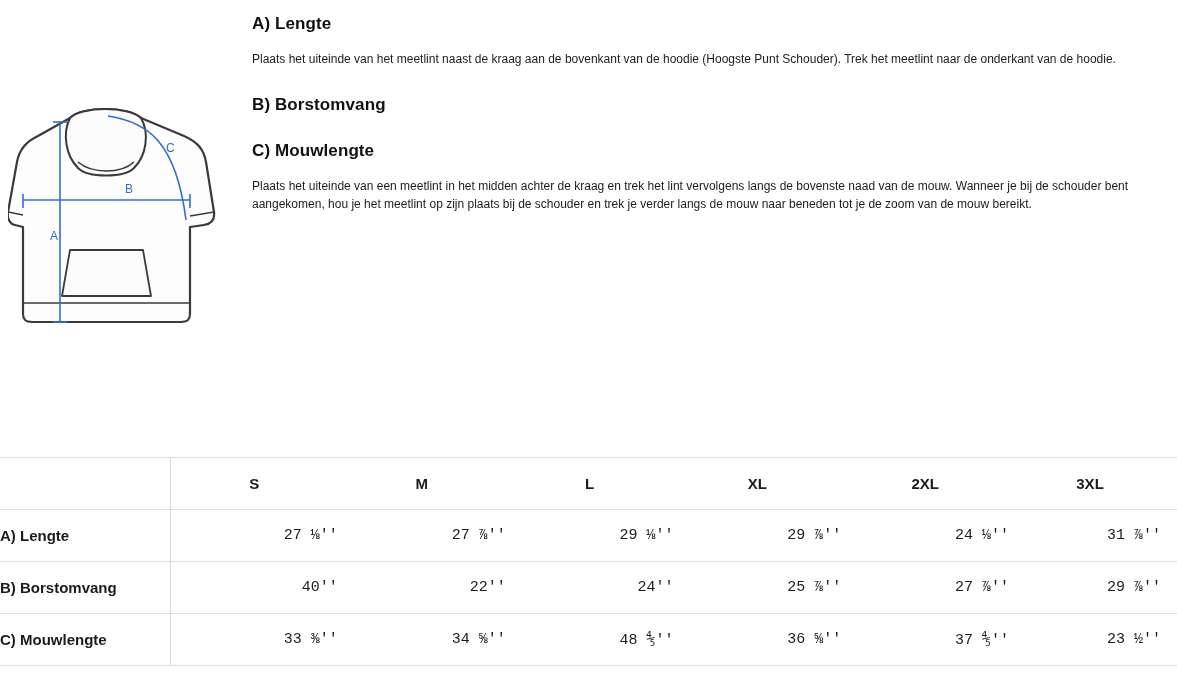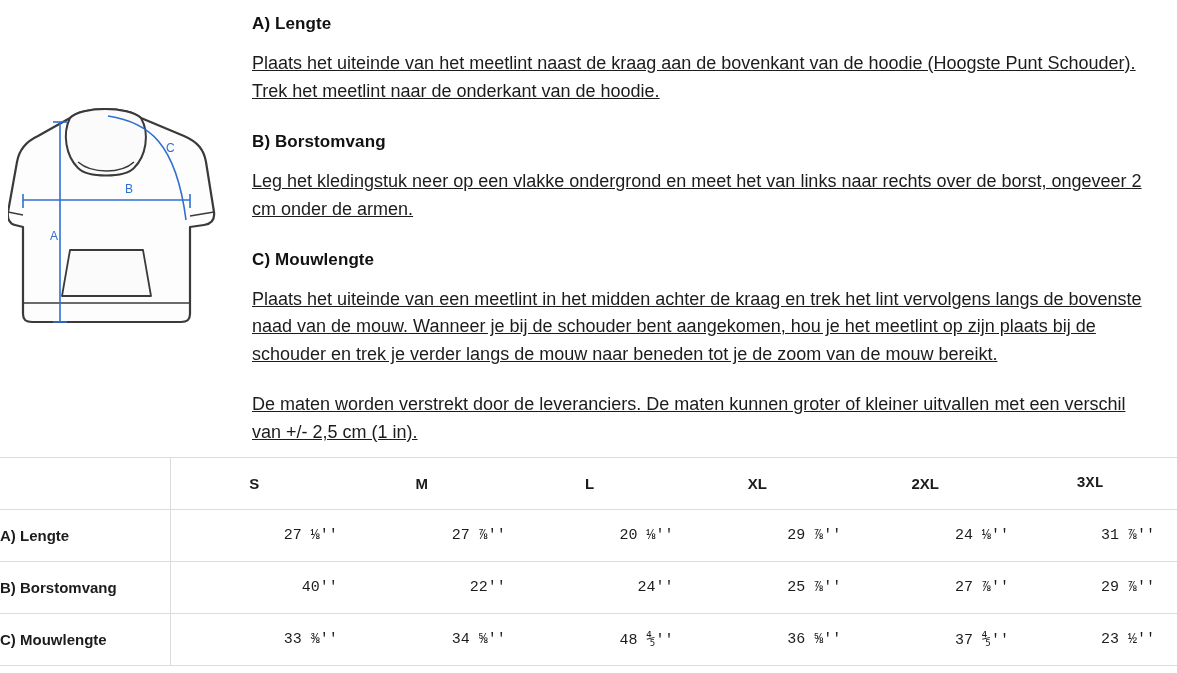--- a/index.html
+++ b/index.html
@@ -38,25 +38,24 @@
   }
   .heading {
     font-size: 17px;
     font-weight: bold;
     color: #111111;
     margin: 0 0 16px 0;
     letter-spacing: 0.1px;
   }
   .heading.second { margin-top: 26px; }
   .para {
-    font-size: 18px;
+    font-size: 12px;
     line-height: 1.55;
     color: #1c1c1c;
     margin: 0 0 6px 0;
-    text-decoration: underline;
   }
   .para.spaced { margin-top: 22px; }
   
   .table-wrap {
     position: absolute;
     left: 0;
     top: 457px;
     width: 1177px;
     border-top: 1px solid #d9dde2;
   }
@@ -95,22 +94,22 @@
     padding-right: 14px;
   }
   td.val {
     text-align: right;
     padding-right: 22px;
     color: #1c1c1c;
     font-size: 15px;
     font-family: Liberation Mono, monospace;
   }
   
-  th.sizehead.last { padding-right: 6px; font-family: Liberation Mono, monospace; }
-  td.val.last { padding-right: 22px; }
+  th.sizehead.last { padding-right: 6px; }
+  td.val.last { padding-right: 16px; }
 
   .illus {
     position: absolute;
     left: 8px;
     top: 100px;
   }
 </style>
 </head>
 <body>
 
@@ -144,25 +143,23 @@
         <text x="117" y="93" font-family="Liberation Sans, sans-serif" font-size="12" fill="#2f6fd0">B</text>
         <text x="158" y="52" font-family="Liberation Sans, sans-serif" font-size="12" fill="#2f6fd0">C</text>
       </svg>
     </div>
 
     <div class="text-col">
       <h3 class="heading">A) Lengte</h3>
       <p class="para">Plaats het uiteinde van het meetlint naast de kraag aan de bovenkant van de hoodie (Hoogste Punt Schouder). Trek het meetlint naar de onderkant van de hoodie.</p>
 
       <h3 class="heading second">B) Borstomvang</h3>
-      <p class="para">Leg het kledingstuk neer op een vlakke ondergrond en meet het van links naar rechts over de borst, ongeveer 2 cm onder de armen.</p>
 
       <h3 class="heading second">C) Mouwlengte</h3>
       <p class="para">Plaats het uiteinde van een meetlint in het midden achter de kraag en trek het lint vervolgens langs de bovenste naad van de mouw. Wanneer je bij de schouder bent aangekomen, hou je het meetlint op zijn plaats bij de schouder en trek je verder langs de mouw naar beneden tot je de zoom van de mouw bereikt.</p>
-      <p class="para spaced">De maten worden verstrekt door de leveranciers. De maten kunnen groter of kleiner uitvallen met een verschil van +/- 2,5 cm (1 in).</p>
     </div>
   </div>
 
   <div class="table-wrap">
     <table class="size-table">
       <colgroup>
         <col class="rowhead">
         <col class="sizecol">
           <col class="sizecol">
           <col class="sizecol">
@@ -179,21 +176,21 @@
           <th class="sizehead">XL</th>
           <th class="sizehead">2XL</th>
           <th class="sizehead last">3XL</th>
         </tr>
       </thead>
       <tbody>
         <tr>
           <td class="rowlabel">A) Lengte</td>
           <td class="val">27 ⅛''</td>
           <td class="val">27 ⅞''</td>
-          <td class="val">20 ⅛''</td>
+          <td class="val">29 ⅛''</td>
           <td class="val">29 ⅞''</td>
           <td class="val">24 ⅛''</td>
           <td class="val last">31 ⅞''</td>
         </tr>
         <tr>
           <td class="rowlabel">B) Borstomvang</td>
           <td class="val">40''</td>
           <td class="val">22''</td>
           <td class="val">24''</td>
           <td class="val">25 ⅞''</td>

